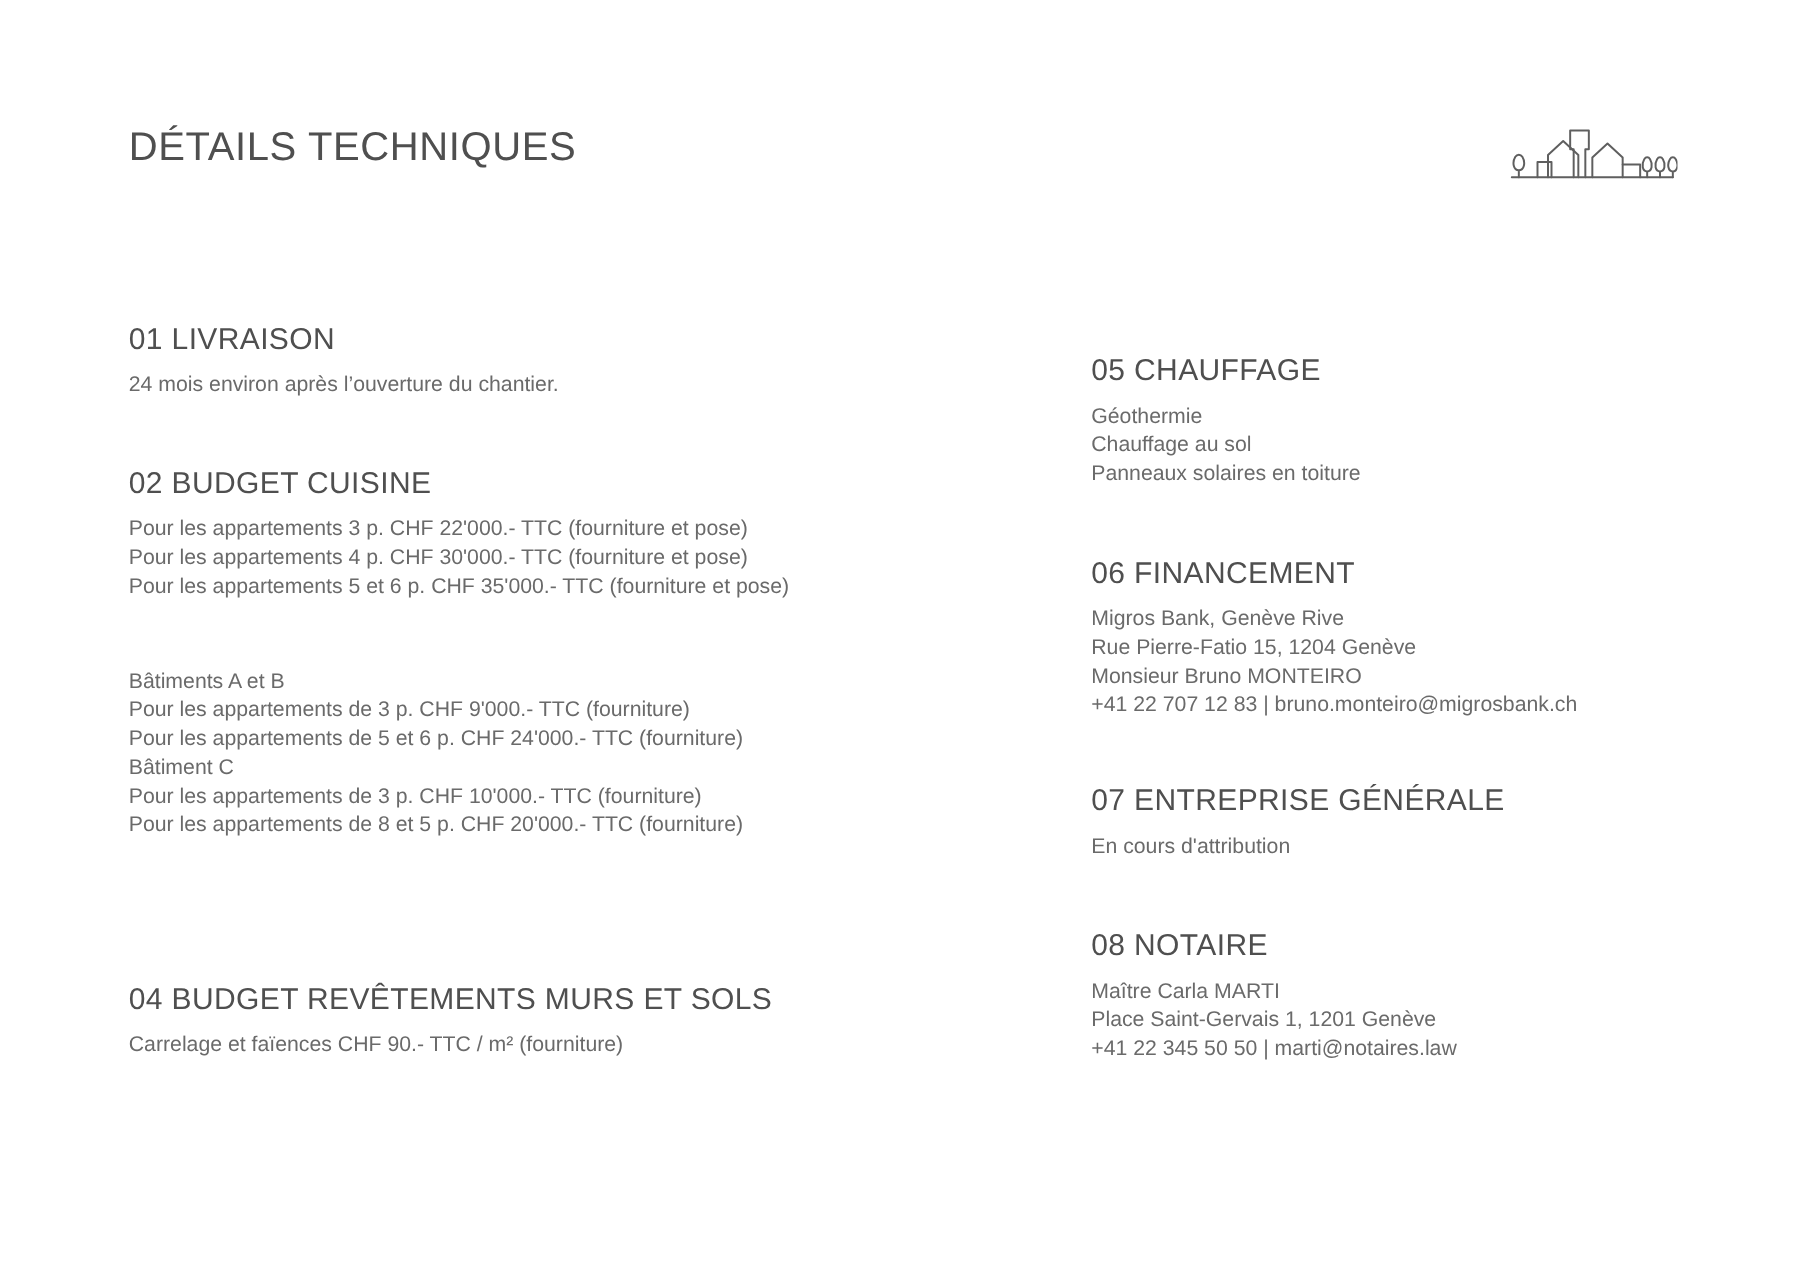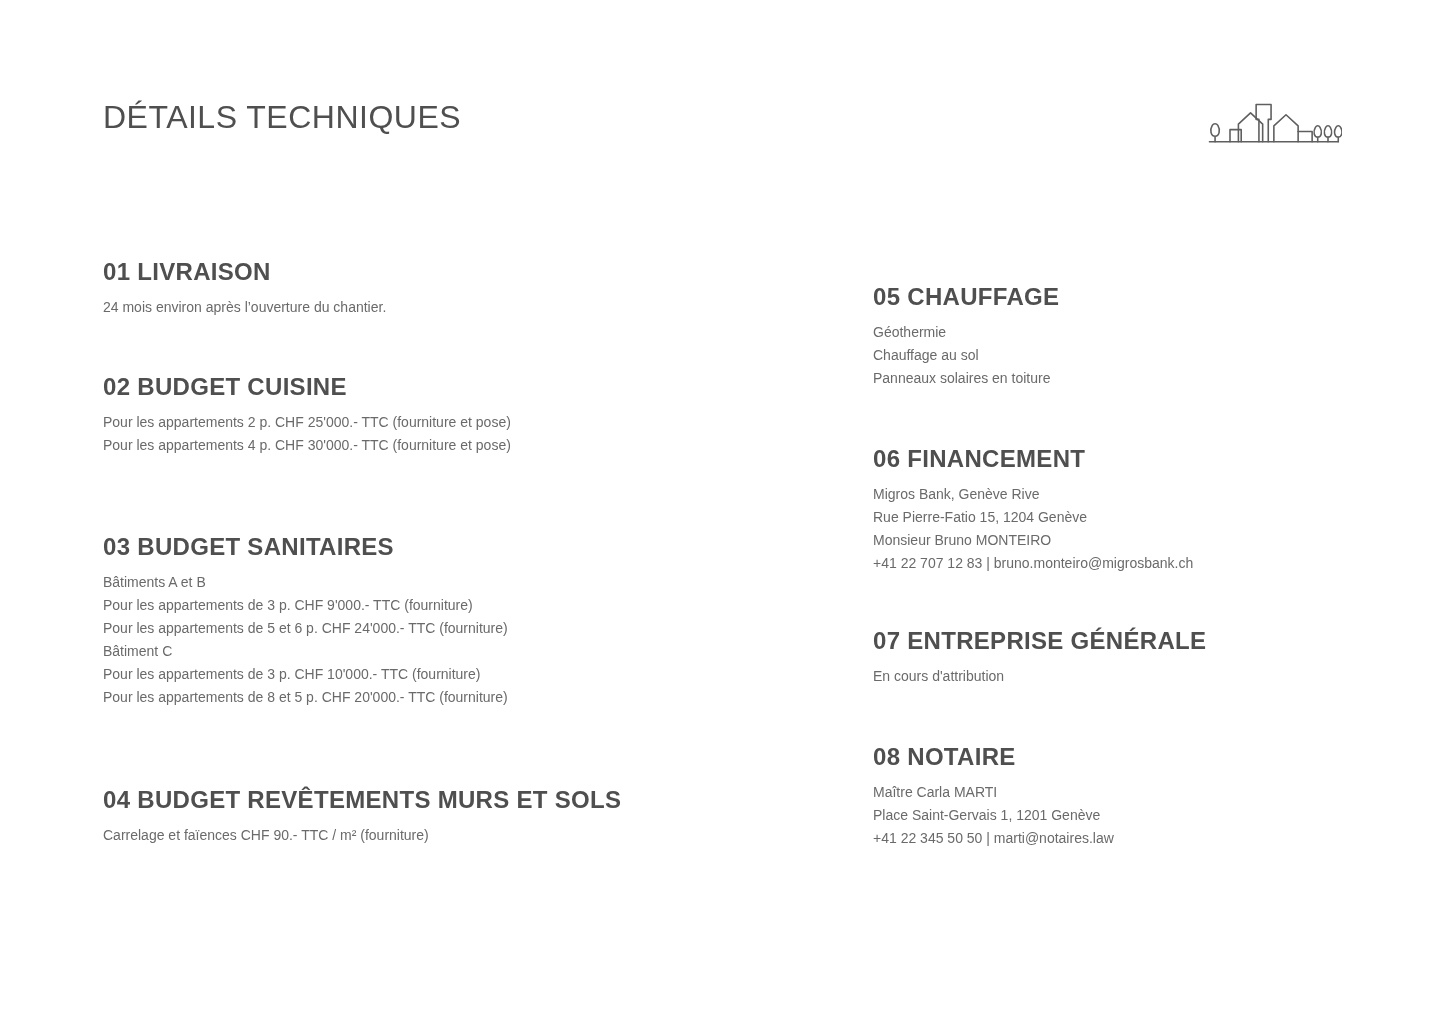--- a/index.html
+++ b/index.html
@@ -47,29 +47,29 @@
     stroke-linecap: round;
     stroke-linejoin: round;
   }
   .sec {
     position: absolute;
     width: 660px;
   }
   .sec h2 {
     margin: 0 0 10px 0;
     font-size: 24px;
-    font-weight: 700;
+    font-weight: 400;
     line-height: 28px;
     letter-spacing: 0.3px;
     color: var(--heading);
     white-space: nowrap;
   }
   .sec p {
     margin: 0;
-    font-size: 14px;
+    font-size: 17px;
     line-height: 23px;
     color: var(--body);
     white-space: nowrap;
   }
 </style>
 </head>
 <body>
 
 <div class="page">
 
@@ -88,26 +88,26 @@
     <path d="M146 48 V43 M146 43 C142 43 140.8 37 143.5 32.5 C144.8 30.3 147.2 30.3 148.5 32.5 C151.2 37 150 43 146 43 Z"></path>
   </svg>
 
   <section class="sec" style="left:103px; top:258px;">
     <h2>01 LIVRAISON</h2>
     <p>24 mois environ après l’ouverture du chantier.</p>
   </section>
 
   <section class="sec" style="left:103px; top:373px;">
     <h2>02 BUDGET CUISINE</h2>
-    <p>Pour les appartements 2 p. CHF 25'000.- TTC (fourniture et pose)</p>
+    <p>Pour les appartements 3 p. CHF 22'000.- TTC (fourniture et pose)</p>
     <p>Pour les appartements 4 p. CHF 30'000.- TTC (fourniture et pose)</p>
+    <p>Pour les appartements 5 et 6 p. CHF 35'000.- TTC (fourniture et pose)</p>
   </section>
 
   <section class="sec" style="left:103px; top:533px;">
-    <h2>03 BUDGET SANITAIRES</h2>
     <p>Bâtiments A et B</p>
     <p>Pour les appartements de 3 p. CHF 9'000.- TTC (fourniture)</p>
     <p>Pour les appartements de 5 et 6 p. CHF 24'000.- TTC (fourniture)</p>
     <p>Bâtiment C</p>
     <p>Pour les appartements de 3 p. CHF 10'000.- TTC (fourniture)</p>
     <p>Pour les appartements de 8 et 5 p. CHF 20'000.- TTC (fourniture)</p>
   </section>
 
   <section class="sec" style="left:103px; top:786px;">
     <h2>04 BUDGET REVÊTEMENTS MURS ET SOLS</h2>

